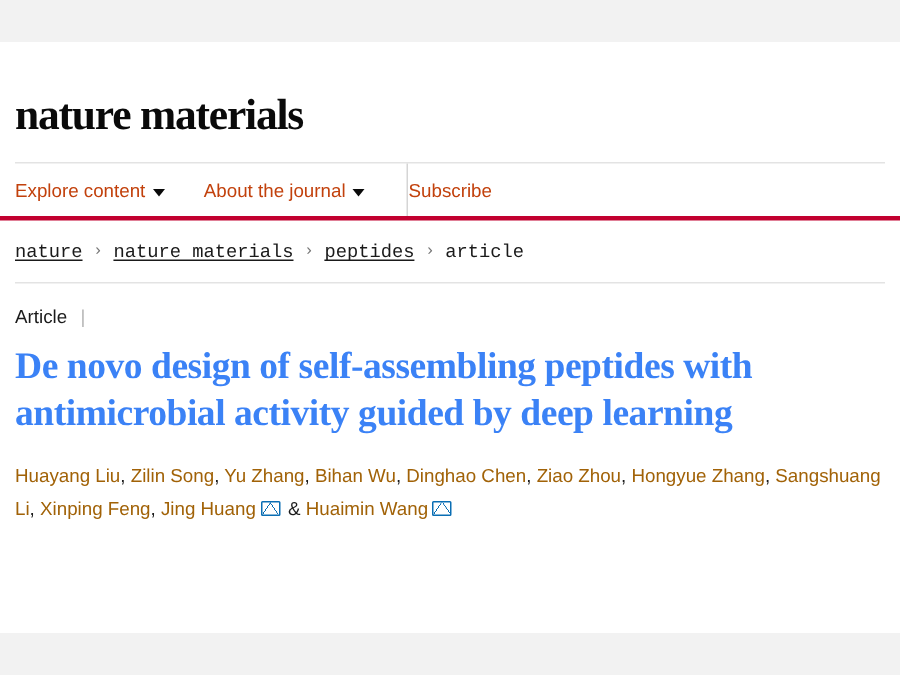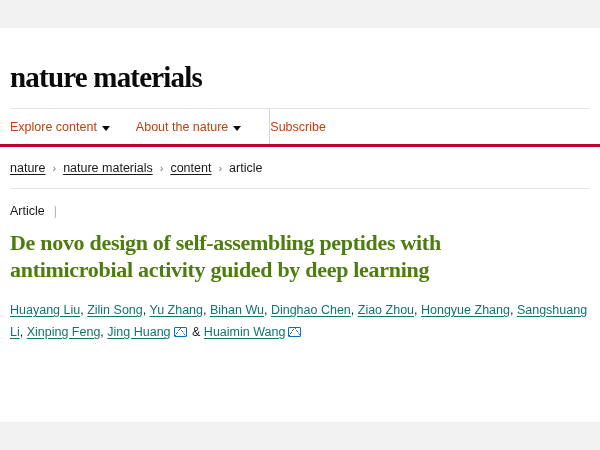--- a/index.html
+++ b/index.html
@@ -71,21 +71,21 @@
     position: relative;
     top: 1px;
   }
   .red-rule {
     height: 3px;
     background: #c2002f;
     width: 100%;
   }
   
   .breadcrumb {
-    font-family: Liberation Sans, sans-serif;
+    font-family: Liberation Mono, monospace;
     font-size: 12.5px;
     color: #333;
     padding: 14px 0 13px 0;
     display: flex;
     align-items: center;
     gap: 7px;
     border-bottom: 1px solid #e3e3e3;
   }
   .breadcrumb a {
     color: #1a1a1a;
@@ -109,38 +109,37 @@
     display: flex;
     align-items: center;
     gap: 9px;
   }
   .article-meta .bar {
     color: #b5b5b5;
   }
   h1.title {
     font-family: "Liberation Serif", serif;
     font-weight: bold;
-    font-size: 22px;
+    font-size: 25px;
     line-height: 1.22;
     letter-spacing: -0.3px;
-    color: #4d7c0f;
+    color: #3b82f6;
     margin: 12px 0 0 0;
     max-width: 530px;
   }
   .authors {
     font-family: "Liberation Sans", sans-serif;
     font-size: 12.5px;
     line-height: 1.75;
     color: #1a1a1a;
     margin-top: 16px;
     max-width: 580px;
   }
   .authors a {
-    color: #0f766e;
-    text-decoration: underline;
+    color: #a16207;
     text-underline-offset: 2px;
     cursor: pointer;
   }
   .env-icon {
     display: inline-block;
     width: 11px;
     height: 8px;
     border: 1px solid #0a6eb4;
     border-radius: 1px;
     position: relative;
@@ -168,38 +167,38 @@
     <div class="masthead">
       <div class="journal-title">nature materials</div>
     </div>
 
     <nav class="main-nav">
       <div class="nav-item">
         <span>Explore content</span>
         <span class="caret"></span>
       </div>
       <div class="nav-item">
-        <span>About the nature</span>
+        <span>About the journal</span>
         <span class="caret"></span>
       </div>
       <div class="nav-item with-divider">
         <span>Subscribe</span>
       </div>
     </nav>
   </div>
 
   <div class="red-rule"></div>
 
   <div class="inner">
     <div class="breadcrumb">
       <a>nature</a>
       <span class="sep">›</span>
       <a>nature materials</a>
       <span class="sep">›</span>
-      <a>content</a>
+      <a>peptides</a>
       <span class="sep">›</span>
       <span class="current">article</span>
     </div>
 
     <div class="article-meta">
       <span>Article</span>
       <span class="bar">|</span>
     </div>
 
     <h1 class="title">De novo design of self-assembling peptides with antimicrobial activity guided by deep learning</h1>

